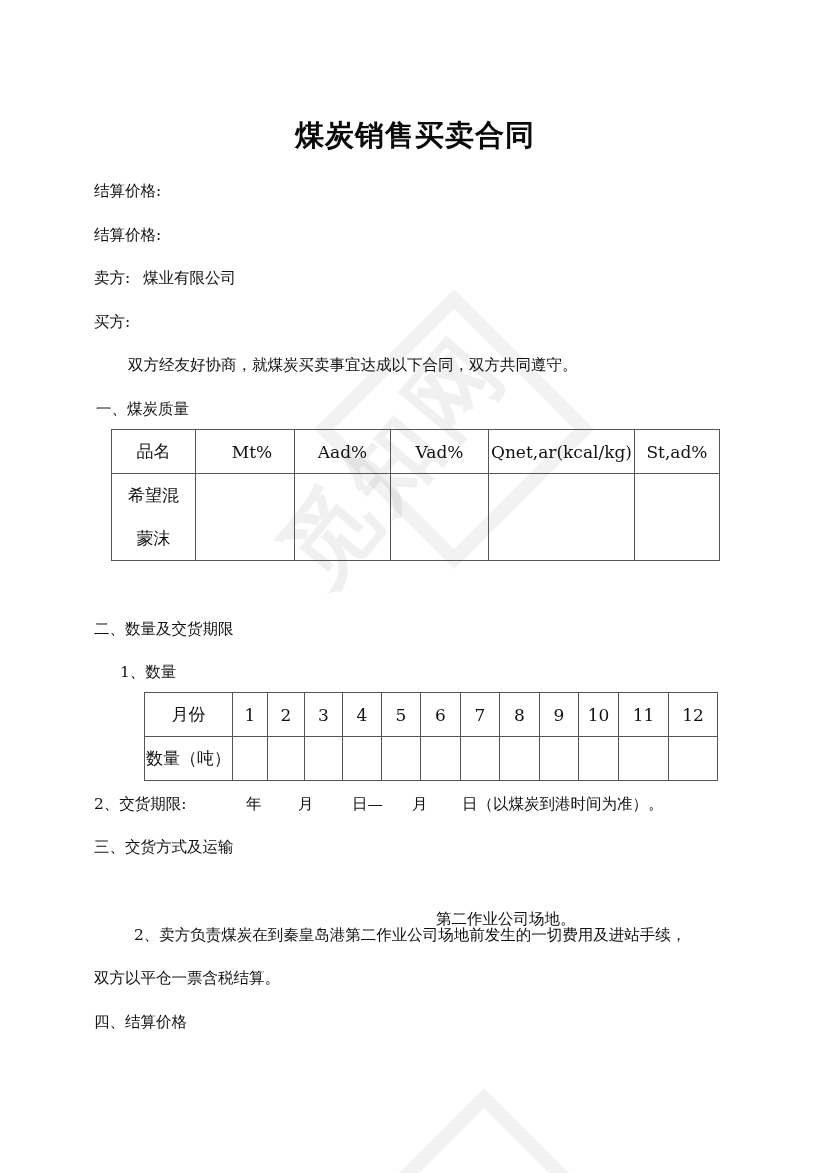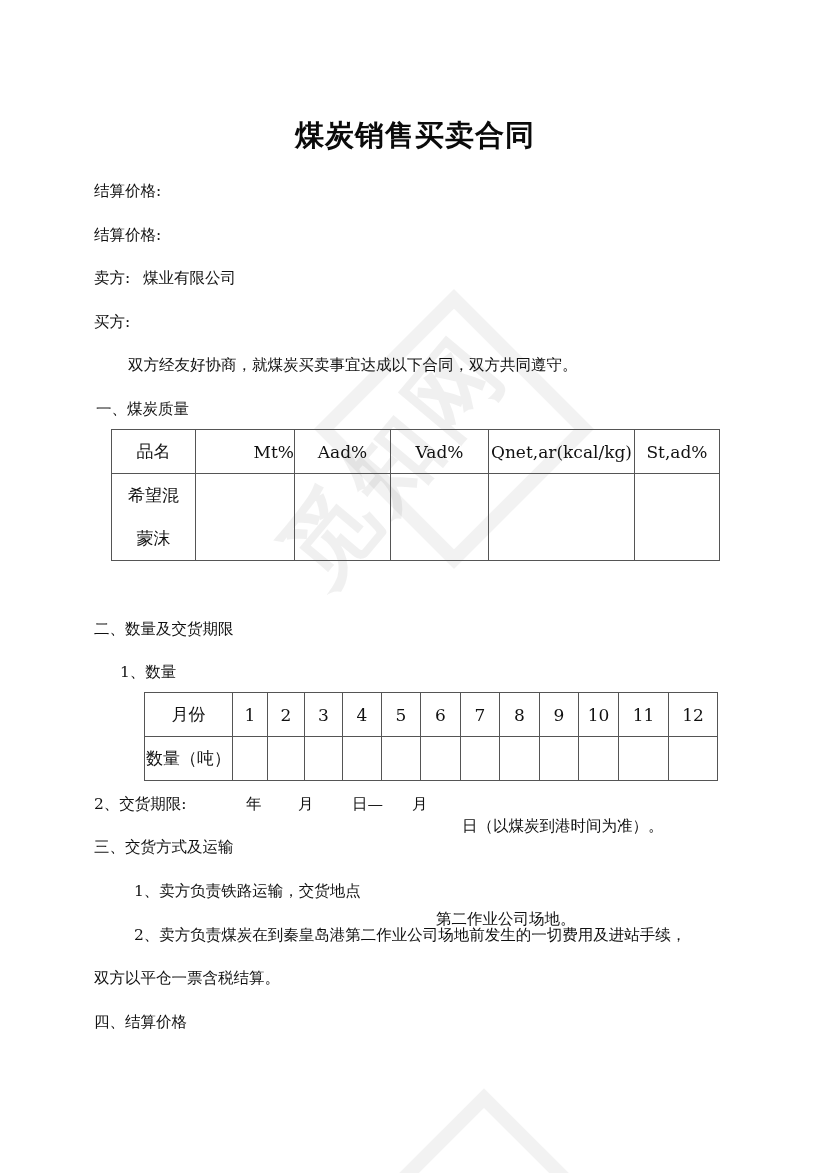--- a/index.html
+++ b/index.html
@@ -62,21 +62,21 @@
       <col style="width:84px">
         <col style="width:99px">
         <col style="width:96px">
         <col style="width:98px">
         <col style="width:146px">
         <col style="width:85px">
     </colgroup>
     <tbody>
         <tr style="height:44px;">
       <td>品名</td>
-      <td style="padding-left:14px;text-align:right;">Mt%</td>
+      <td style="padding-left:14px;">Mt%</td>
       <td style="">Aad%</td>
       <td>Vad%</td>
       <td>Qnet,ar(kcal/kg)</td>
       <td>St,ad%</td>
     </tr>
     <tr style="height:87px;">
       <td style="line-height:43px;">
         <div>希望混</div>
         <div>蒙沫</div>
       </td>
@@ -140,23 +140,22 @@
       <td></td>
     </tr>
   </tbody>
     </table>
 
   <div class="abs line" style="left:94px; top:794px;">2、交货期限:</div>
   <div class="abs line" style="left:246px; top:794px;">年</div>
   <div class="abs line" style="left:298px; top:794px;">月</div>
   <div class="abs line" style="left:352px; top:794px;">日—</div>
   <div class="abs line" style="left:412px; top:794px;">月</div>
-  <div class="abs line" style="left:462px; top:816px;text-align:right;">日（以煤炭到港时间为准）。</div>
+  <div class="abs line" style="left:462px; top:794px;text-align:right;">日（以煤炭到港时间为准）。</div>
 
   <div class="abs line" style="left:94px; top:837px;">三、交货方式及运输</div>
-  <div class="abs line" style="left:134px; top:881px;">1、卖方负责铁路运输，交货地点</div>
   <div class="abs line" style="left:436px; top:881px;margin-top:28px;">第二作业公司场地。</div>
   <div class="abs line" style="left:134px; top:925px;">2、卖方负责煤炭在到秦皇岛港第二作业公司场地前发生的一切费用及进站手续，</div>
   <div class="abs line" style="left:94px; top:968px;">双方以平仓一票含税结算。</div>
 
   <div class="abs line" style="left:94px; top:1012px;">四、结算价格</div>
 
 </div>
 
 </body></html>

